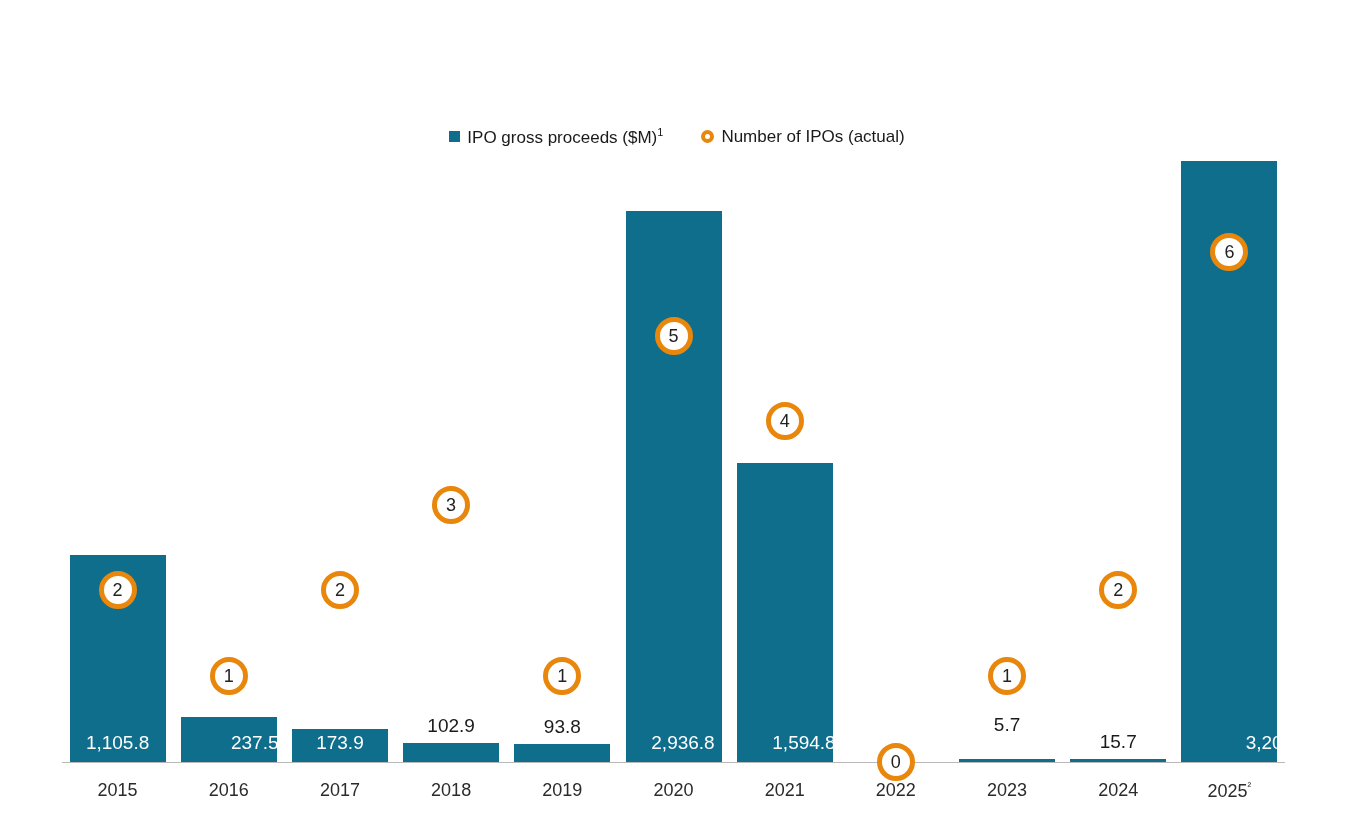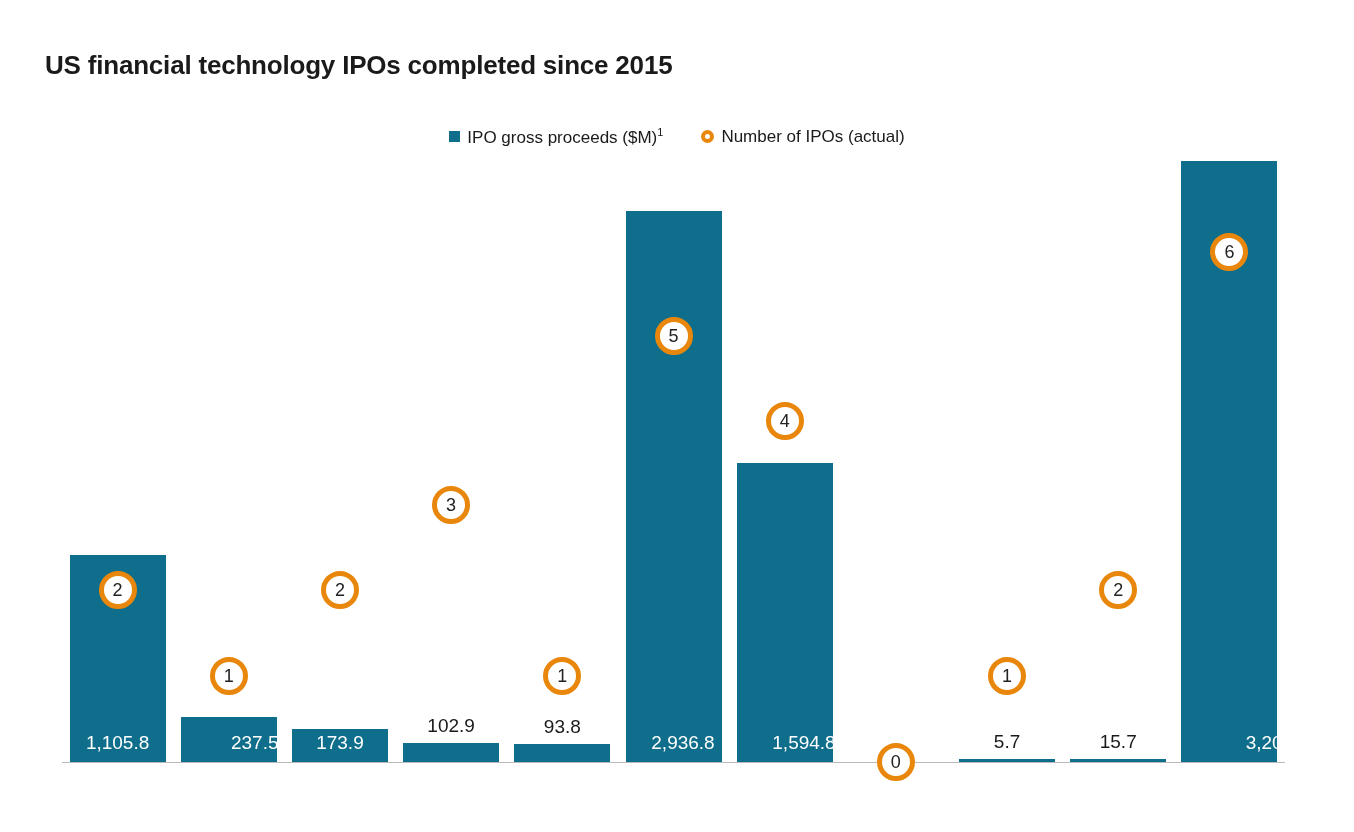--- a/index.html
+++ b/index.html
@@ -91,21 +91,20 @@
     text-align:center;
     font-size:18px;color:#2b2b2b;
     white-space:nowrap;
   }
 </style>
 </head>
 <body>
 
 <div id="chart-root">
 
-  <div class="chart-title">US financial technology IPOs completed since 2015</div>
 
   <div class="legend">
     <div class="legend-item">
       <span class="legend-swatch-square"></span>
       <span class="legend-label"><span>IPO gross proceeds ($M)</span><span class="sup">1</span></span>
     </div>
     <div class="legend-item">
       <span class="legend-swatch-ring"></span>
       <span class="legend-label">Number of IPOs (actual)</span>
     </div>
@@ -120,29 +119,42 @@
       <div class="bar-value-in" style="left: 229.955px; width: 96px; text-align: center;">173.9</div>
       <div class="bar" style="left: 341.136px; width: 96px; height: 19.2978px;"></div>
       <div class="bar-value-out" style="left: 335.136px; width: 108px; bottom: 25.2978px;">102.9</div>
       <div class="bar" style="left: 452.318px; width: 96px; height: 17.5912px;"></div>
       <div class="bar-value-out" style="left: 446.318px; width: 108px; bottom: 23.5912px;">93.8</div>
       <div class="bar" style="left: 563.5px; width: 96px; height: 550.764px;"></div>
       <div class="bar-value-in" style="left: 563.5px; width: 115px;">2,936.8</div>
       <div class="bar" style="left: 674.682px; width: 96px; height: 299.087px;"></div>
       <div class="bar-value-in" style="left: 700px; width: 84px;">1,594.8</div>
       <div class="bar" style="left: 897.045px; width: 96px; height: 3px;"></div>
-      <div class="bar-value-out" style="left: 891.045px; width: 108px; bottom: 9px;">5.7</div>
+      <div class="bar-value-out" style="left: 891.045px; width: 108px; bottom: 26px;">5.7</div>
       <div class="bar" style="left: 1008.23px; width: 96px; height: 3px;"></div>
       <div class="bar-value-out" style="left: 1002.23px; width: 108px; bottom: 9px;">15.7</div>
       <div class="bar" style="left: 1119.41px; width: 96px; height: 600.537px;"></div>
       <div class="bar-value-in" style="left: 1119.41px; width: 96px; padding-left: 48px;">3,202.2</div>
     </div>
 
   <div class="axis-line"></div>
 
+  <div class="xlabels" id="xlabels">
+      <div class="xlabel" style="left: 0px; width: 111.182px;">2015</div>
+      <div class="xlabel" style="left: 111.182px; width: 111.182px;">2016</div>
+      <div class="xlabel" style="left: 222.364px; width: 111.182px;">2017</div>
+      <div class="xlabel" style="left: 333.545px; width: 111.182px;">2018</div>
+      <div class="xlabel" style="left: 444.727px; width: 111.182px;">2019</div>
+      <div class="xlabel" style="left: 555.909px; width: 111.182px;">2020</div>
+      <div class="xlabel" style="left: 667.091px; width: 111.182px;">2021</div>
+      <div class="xlabel" style="left: 778.273px; width: 111.182px;">2022</div>
+      <div class="xlabel" style="left: 889.455px; width: 111.182px;">2023</div>
+      <div class="xlabel" style="left: 1000.64px; width: 111.182px;">2024</div>
+      <div class="xlabel" style="left: 1111.82px; width: 111.182px;"><span>2025</span><span class="sup">²</span></div>
+    </div>
 
 <div class="count-marker" style="left: 117.591px; top: 590px;">2</div>
     <div class="count-marker" style="left: 228.773px; top: 676px;">1</div>
     <div class="count-marker" style="left: 339.955px; top: 590px;">2</div>
     <div class="count-marker" style="left: 451.136px; top: 505px;">3</div>
     <div class="count-marker" style="left: 562.318px; top: 676px;">1</div>
     <div class="count-marker" style="left: 673.5px; top: 336px;">5</div>
     <div class="count-marker" style="left: 784.682px; top: 421px;">4</div>
     <div class="count-marker" style="left: 895.864px; top: 762px;">0</div>
     <div class="count-marker" style="left: 1007.05px; top: 676px;">1</div>

